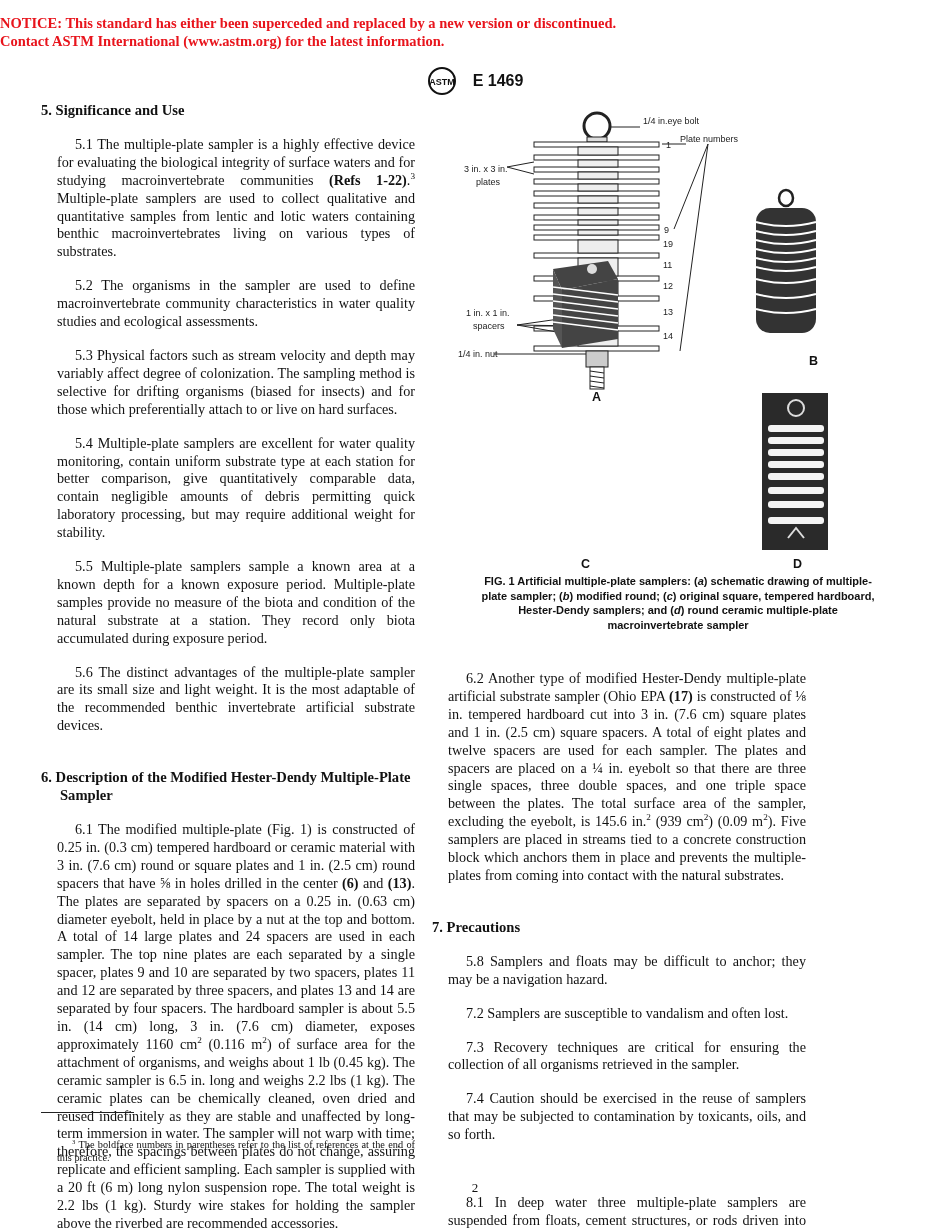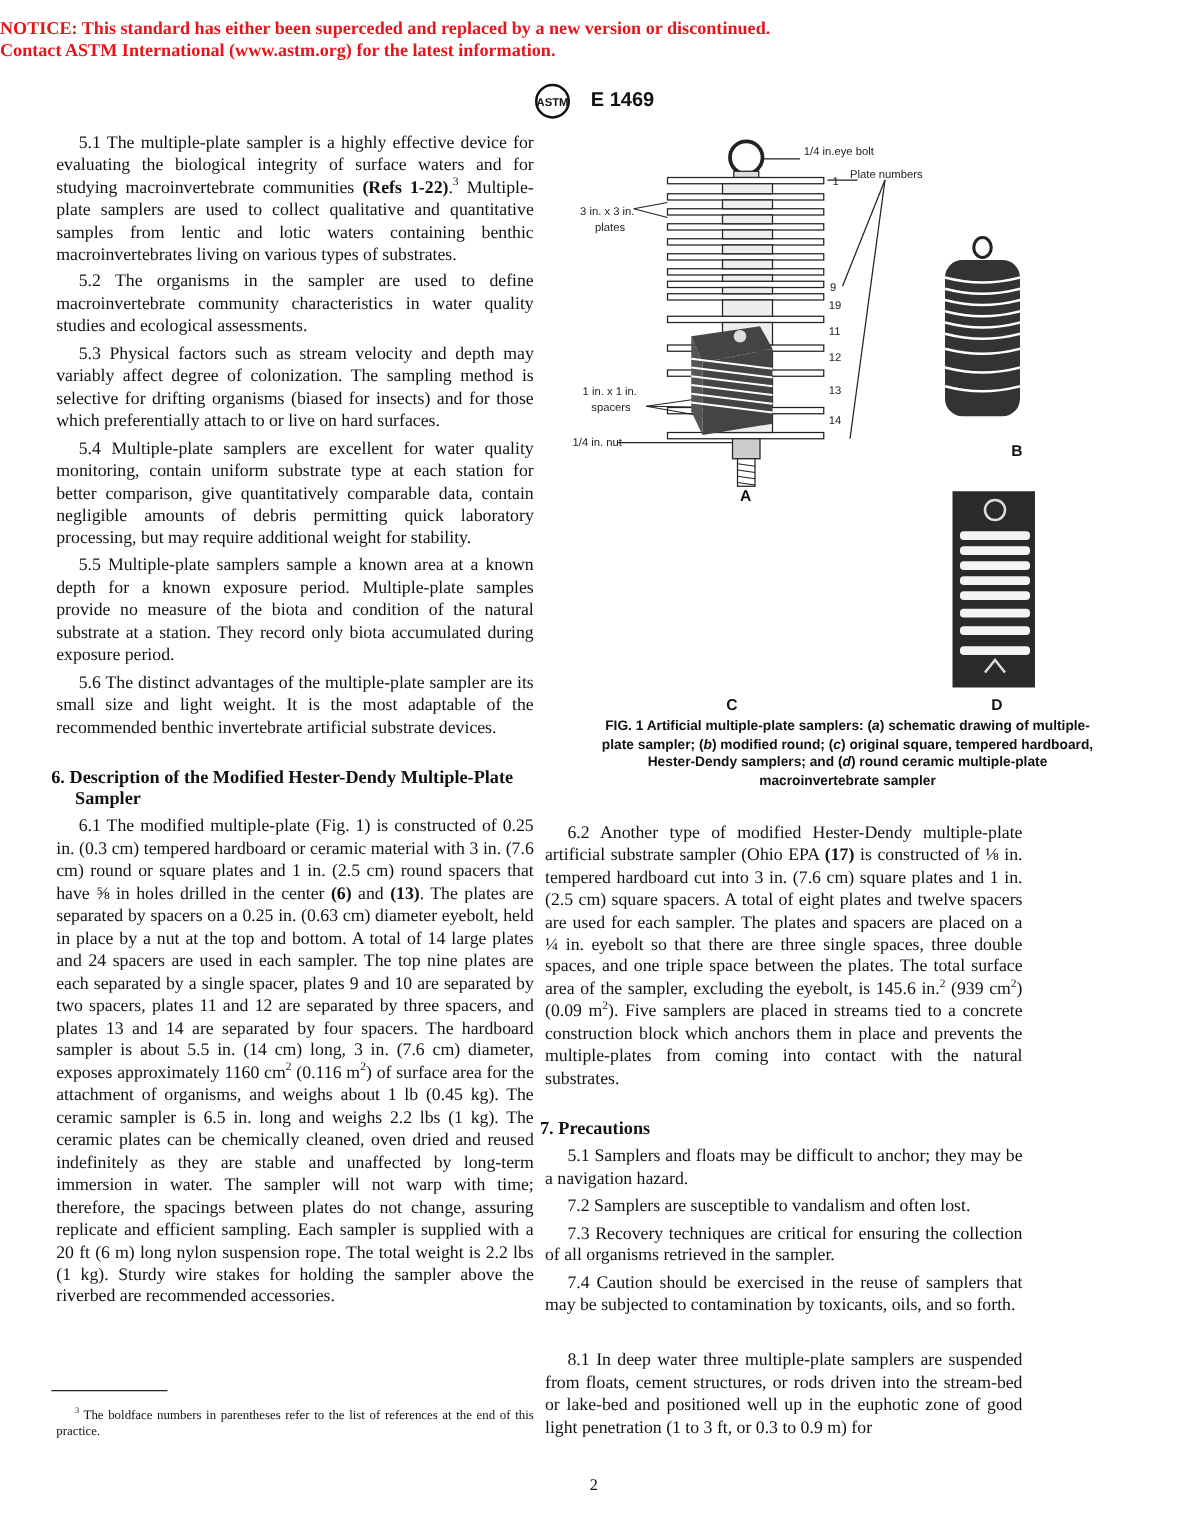--- a/index.html
+++ b/index.html
@@ -10,21 +10,21 @@
   .header-id { position: absolute; top: 66px; left: 0; width: 950px; display: flex;
                justify-content: center; align-items: center; gap: 16px; }
   .astm-logo { width: 30px; height: 30px; }
   .std-number { font-family: "Liberation Sans", "DejaVu Sans", sans-serif; font-weight: bold;
                 font-size: 16px; }
   .col { position: absolute; font-size: 14.2px; line-height: 17.9px; text-align: justify; }
   .col-left { left: 41px; top: 102px; width: 390px; }
   .col-right { left: 432px; top: 654px; width: 390px; }
   .h { font-weight: bold; font-size: 14.6px; margin: 0 0 4px 0; text-align: left; }
   .h.multi { padding-left: 19px; text-indent: -19px; }
-  .p { text-indent: 18px; margin: 4px; }
+  .p { text-indent: 18px; margin: 16px; }
   .gap { height: 18px; }
   .footnote-rule { position: absolute; left: 41px; top: 1112px; width: 93px; border-top: 1px solid #222; }
   .footnote { position: absolute; left: 41px; top: 1122px; width: 390px; font-size: 10.3px;
               line-height: 13px; text-align: justify; }
   .footnote .p { text-indent: 15px; }
   sup { font-size: 65%; line-height: 0; }
   .page-num { position: absolute; top: 1180px; left: 0; width: 950px; text-align: center; font-size: 13px; }
   .figure { position: absolute; left: 450px; top: 104px; width: 410px; height: 470px; }
   .figure svg { position: absolute; left: 0; top: 0; }
   .fig-label { position: absolute; font-family: "Liberation Sans", "DejaVu Sans", sans-serif;
@@ -46,20 +46,21 @@
 <div class="header-id">
   <svg class="astm-logo" viewBox="0 0 30 30">
     <circle cx="15" cy="15" r="13" fill="none" stroke="#111" stroke-width="2"></circle>
     <rect x="5" y="8" width="20" height="14" fill="#fff"></rect>
     <text x="15" y="19" text-anchor="middle" font-family="Liberation Sans, sans-serif" font-weight="bold" font-size="9" fill="#111">ASTM</text>
   </svg>
   <span class="std-number">E 1469</span>
 </div>
 
 <div class="col col-left">
+  <div class="h">5.  Significance and Use</div>
   <p class="p"><span>5.1  The multiple-plate sampler is a highly effective device for evaluating the biological integrity of surface waters and for studying macroinvertebrate communities </span><b>(Refs 1-22)</b><span>.</span><sup>3</sup><span> Multiple-plate samplers are used to collect qualitative and quantitative samples from lentic and lotic waters containing benthic macroinvertebrates living on various types of substrates.</span></p>
   <p class="p">5.2  The organisms in the sampler are used to define macroinvertebrate community characteristics in water quality studies and ecological assessments.</p>
   <p class="p">5.3  Physical factors such as stream velocity and depth may variably affect degree of colonization. The sampling method is selective for drifting organisms (biased for insects) and for those which preferentially attach to or live on hard surfaces.</p>
   <p class="p">5.4  Multiple-plate samplers are excellent for water quality monitoring, contain uniform substrate type at each station for better comparison, give quantitatively comparable data, contain negligible amounts of debris permitting quick laboratory processing, but may require additional weight for stability.</p>
   <p class="p">5.5  Multiple-plate samplers sample a known area at a known depth for a known exposure period. Multiple-plate samples provide no measure of the biota and condition of the natural substrate at a station. They record only biota accumulated during exposure period.</p>
   <p class="p">5.6  The distinct advantages of the multiple-plate sampler are its small size and light weight. It is the most adaptable of the recommended benthic invertebrate artificial substrate devices.</p>
   <div class="gap"></div>
   <div class="h multi">6.  Description of the Modified Hester-Dendy Multiple-Plate Sampler</div>
   <p class="p"><span>6.1  The modified multiple-plate (Fig. 1) is constructed of 0.25 in. (0.3 cm) tempered hardboard or ceramic material with 3 in. (7.6 cm) round or square plates and 1 in. (2.5 cm) round spacers that have ⅝ in holes drilled in the center </span><b>(6)</b><span> and </span><b>(13)</b><span>. The plates are separated by spacers on a 0.25 in. (0.63 cm) diameter eyebolt, held in place by a nut at the top and bottom. A total of 14 large plates and 24 spacers are used in each sampler. The top nine plates are each separated by a single spacer, plates 9 and 10 are separated by two spacers, plates 11 and 12 are separated by three spacers, and plates 13 and 14 are separated by four spacers. The hardboard sampler is about 5.5 in. (14 cm) long, 3 in. (7.6 cm) diameter, exposes approximately 1160 cm</span><sup>2</sup><span> (0.116 m</span><sup>2</sup><span>) of surface area for the attachment of organisms, and weighs about 1 lb (0.45 kg). The ceramic sampler is 6.5 in. long and weighs 2.2 lbs (1 kg). The ceramic plates can be chemically cleaned, oven dried and reused indefinitely as they are stable and unaffected by long-term immersion in water. The sampler will not warp with time; therefore, the spacings between plates do not change, assuring replicate and efficient sampling. Each sampler is supplied with a 20 ft (6 m) long nylon suspension rope. The total weight is 2.2 lbs (1 kg). Sturdy wire stakes for holding the sampler above the riverbed are recommended accessories.</span></p>
 </div>
@@ -190,21 +191,21 @@
 </div>
 
 <div class="caption">
   <span>FIG. 1 Artificial multiple-plate samplers: (</span><i>a</i><span>) schematic drawing of multiple-plate sampler; (</span><i>b</i><span>) modified round; (</span><i>c</i><span>) original square, tempered hardboard, Hester-Dendy samplers; and (</span><i>d</i><span>) round ceramic multiple-plate macroinvertebrate sampler</span>
 </div>
 
 <div class="col col-right">
   <p class="p"><span>6.2  Another type of modified Hester-Dendy multiple-plate artificial substrate sampler (Ohio EPA </span><b>(17)</b><span> is constructed of ⅛ in. tempered hardboard cut into 3 in. (7.6 cm) square plates and 1 in. (2.5 cm) square spacers. A total of eight plates and twelve spacers are used for each sampler. The plates and spacers are placed on a ¼ in. eyebolt so that there are three single spaces, three double spaces, and one triple space between the plates. The total surface area of the sampler, excluding the eyebolt, is 145.6 in.</span><sup>2</sup><span> (939 cm</span><sup>2</sup><span>) (0.09 m</span><sup>2</sup><span>). Five samplers are placed in streams tied to a concrete construction block which anchors them in place and prevents the multiple-plates from coming into contact with the natural substrates.</span></p>
   <div class="gap"></div>
   <div class="h">7.  Precautions</div>
-  <p class="p">5.1  Samplers and floats may be difficult to anchor; they may be a navigation hazard.</p>
+  <p class="p">5.8  Samplers and floats may be difficult to anchor; they may be a navigation hazard.</p>
   <p class="p">7.2  Samplers are susceptible to vandalism and often lost.</p>
   <p class="p">7.3  Recovery techniques are critical for ensuring the collection of all organisms retrieved in the sampler.</p>
   <p class="p">7.4  Caution should be exercised in the reuse of samplers that may be subjected to contamination by toxicants, oils, and so forth.</p>
   <div class="gap"></div>
   <p class="p">8.1  In deep water three multiple-plate samplers are suspended from floats, cement structures, or rods driven into the stream-bed or lake-bed and positioned well up in the euphotic zone of good light penetration (1 to 3 ft, or 0.3 to 0.9 m) for</p>
 </div>
 
 <div class="page-num">2</div>
 
 </body></html>

